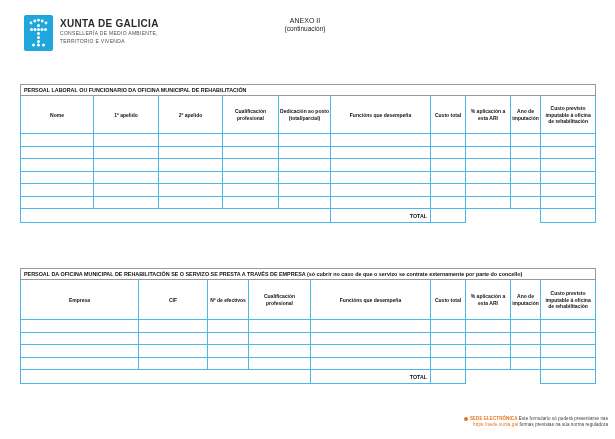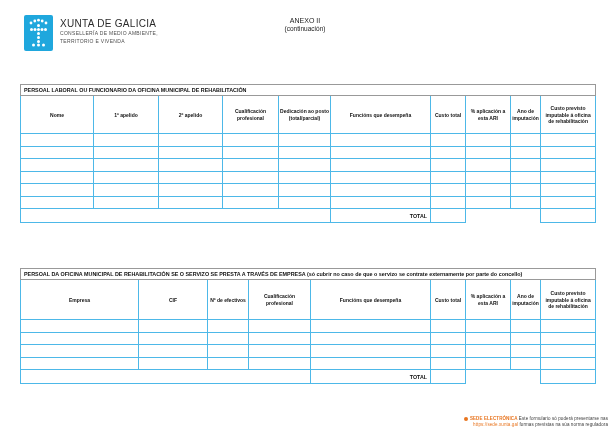--- a/index.html
+++ b/index.html
@@ -15,21 +15,21 @@
     background:#ffffff;
     font-family:"Liberation Sans", sans-serif;
     color:#1a1a1a;
   }
   .page{position:absolute;inset:0;background:#ffffff;}
 
   
   .brand{position:absolute;left:24px;top:15px;display:flex;align-items:flex-start;}
   .logo{width:29px;height:36px;display:block;}
   .brand-text{margin-left:7px;padding-top:3px;}
-  .org{font-size:10px;font-weight:400;letter-spacing:.3px;color:#2b2b2b;line-height:1.1;}
+  .org{font-size:10px;font-weight:700;letter-spacing:.3px;color:#2b2b2b;line-height:1.1;}
   .dept{font-size:5px;letter-spacing:.3px;color:#4f4f4f;line-height:1.3;margin-top:1px;}
   .dept:first-of-type{margin-top:4px;}
 
   .doc-title{position:absolute;left:240px;top:17px;width:130px;text-align:center;}
   .anexo{font-size:7px;color:#222;line-height:1.2;}
   .cont{font-size:6.5px;color:#222;line-height:1.3;}
 
   
   table{
     position:absolute;left:20px;width:575px;

